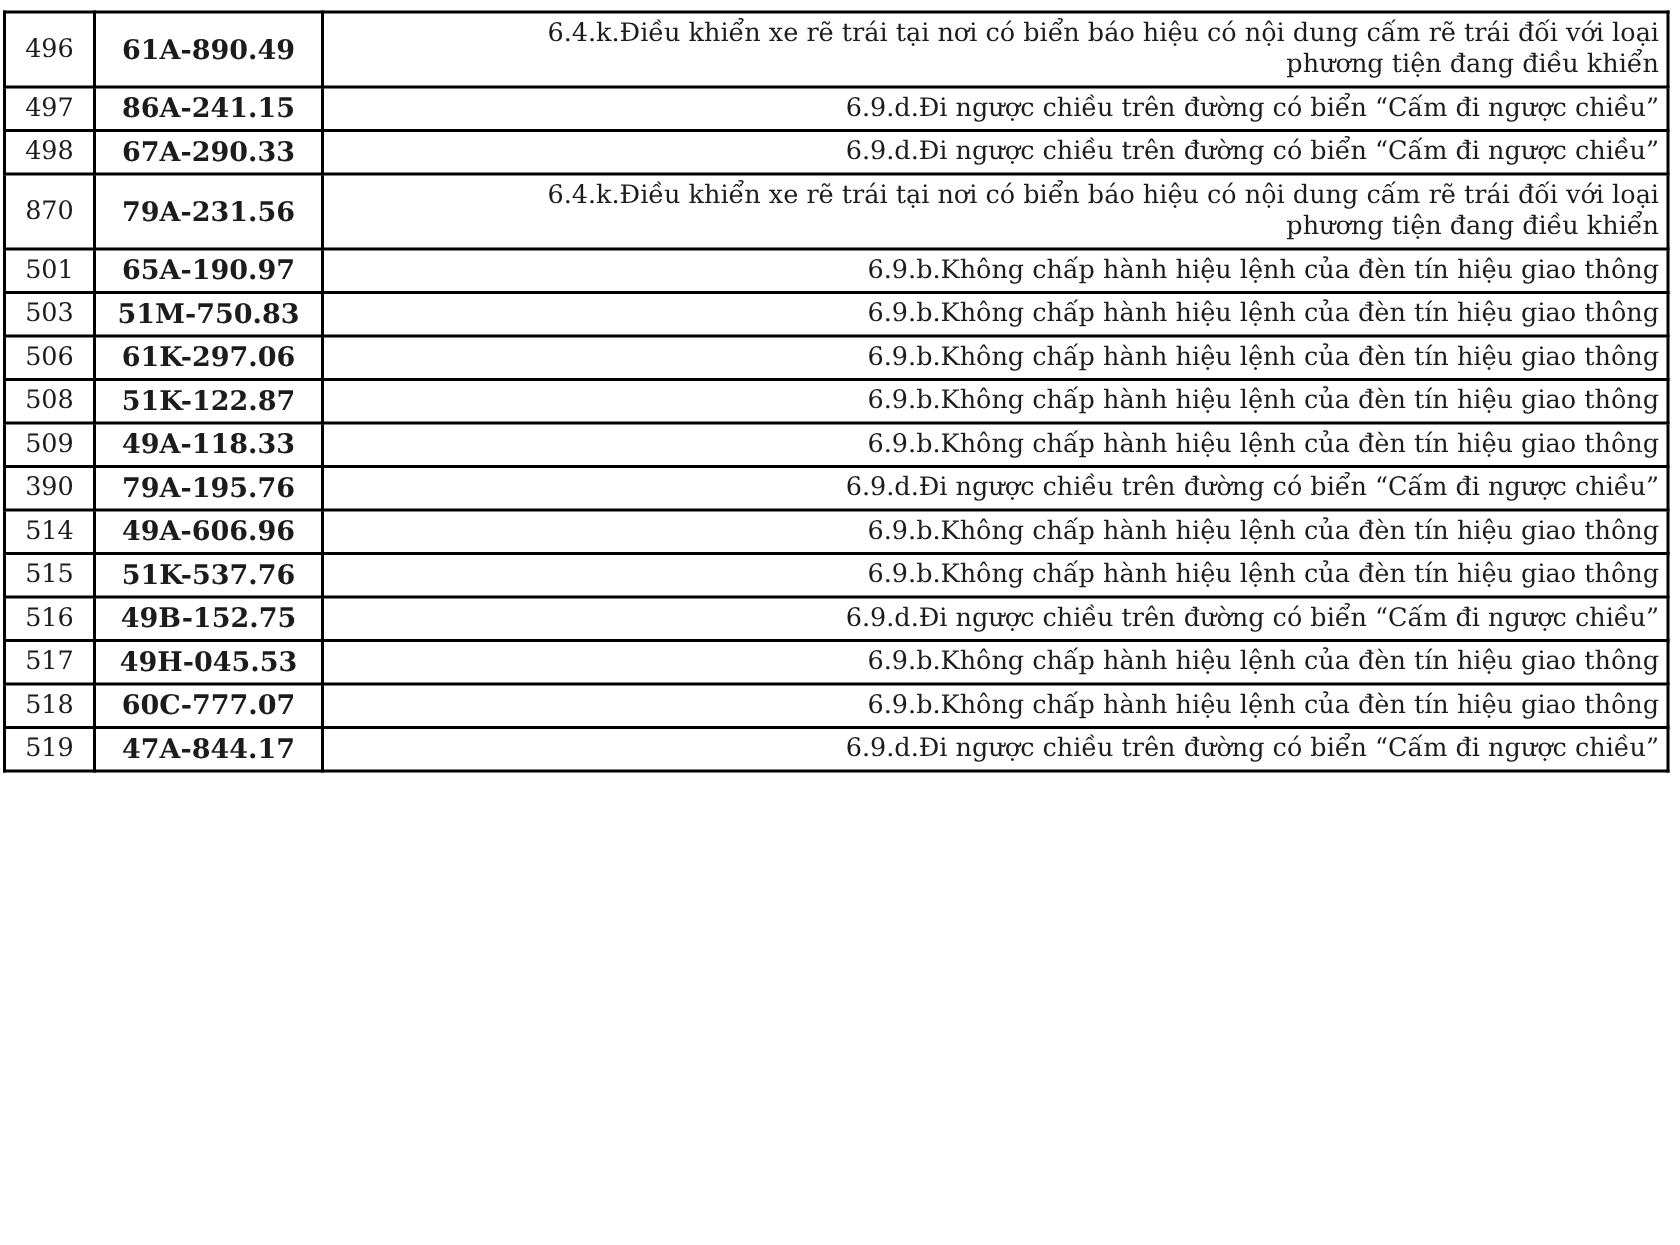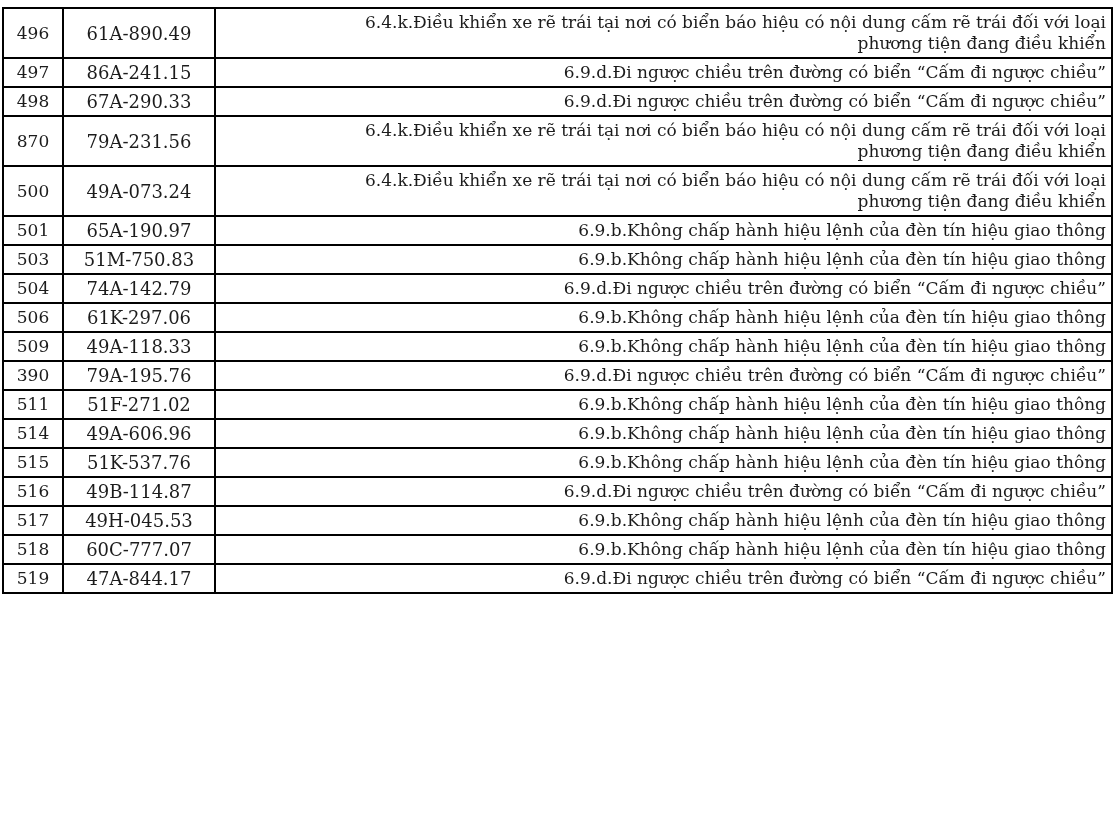--- a/index.html
+++ b/index.html
@@ -33,21 +33,21 @@
   col.c-no    { width: 60px; }
   col.c-plate { width: 152px; }
   td.cell-no {
     text-align: center;
     font-size: 17px;
     line-height: 21px;
     padding: 3px 2px;
   }
   td.cell-plate {
     text-align: center;
-    font-weight: normal;
+    font-weight: bold;
     font-size: 18px;
     line-height: 21px;
     padding: 3px 2px;
   }
   td.cell-desc {
     font-size: 17px;
     line-height: 21px;
     padding: 3px 5px 3px 4px;
     white-space: pre-line;
     text-align: right;
@@ -80,73 +80,62 @@
           <td class="cell-plate">67A-290.33</td>
           <td class="cell-desc">6.9.d.Đi ngược chiều trên đường có biển “Cấm đi ngược chiều”</td>
         </tr>
         <tr>
           <td class="cell-no">870</td>
           <td class="cell-plate">79A-231.56</td>
           <td class="cell-desc">6.4.k.Điều khiển xe rẽ trái tại nơi có biển báo hiệu có nội dung cấm rẽ trái đối với loại
 phương tiện đang điều khiển</td>
         </tr>
         <tr>
-          <td class="cell-no">500</td>
-          <td class="cell-plate">49A-073.24</td>
-          <td class="cell-desc">6.4.k.Điều khiển xe rẽ trái tại nơi có biển báo hiệu có nội dung cấm rẽ trái đối với loại
-phương tiện đang điều khiển</td>
-        </tr>
-        <tr>
           <td class="cell-no">501</td>
           <td class="cell-plate">65A-190.97</td>
           <td class="cell-desc">6.9.b.Không chấp hành hiệu lệnh của đèn tín hiệu giao thông</td>
         </tr>
         <tr>
           <td class="cell-no">503</td>
           <td class="cell-plate">51M-750.83</td>
           <td class="cell-desc">6.9.b.Không chấp hành hiệu lệnh của đèn tín hiệu giao thông</td>
         </tr>
         <tr>
-          <td class="cell-no">504</td>
-          <td class="cell-plate">74A-142.79</td>
-          <td class="cell-desc">6.9.d.Đi ngược chiều trên đường có biển “Cấm đi ngược chiều”</td>
+          <td class="cell-no">506</td>
+          <td class="cell-plate">61K-297.06</td>
+          <td class="cell-desc">6.9.b.Không chấp hành hiệu lệnh của đèn tín hiệu giao thông</td>
         </tr>
         <tr>
-          <td class="cell-no">506</td>
-          <td class="cell-plate">61K-297.06</td>
+          <td class="cell-no">508</td>
+          <td class="cell-plate">51K-122.87</td>
           <td class="cell-desc">6.9.b.Không chấp hành hiệu lệnh của đèn tín hiệu giao thông</td>
         </tr>
         <tr>
           <td class="cell-no">509</td>
           <td class="cell-plate">49A-118.33</td>
           <td class="cell-desc">6.9.b.Không chấp hành hiệu lệnh của đèn tín hiệu giao thông</td>
         </tr>
         <tr>
           <td class="cell-no">390</td>
           <td class="cell-plate">79A-195.76</td>
           <td class="cell-desc">6.9.d.Đi ngược chiều trên đường có biển “Cấm đi ngược chiều”</td>
         </tr>
         <tr>
-          <td class="cell-no">511</td>
-          <td class="cell-plate">51F-271.02</td>
-          <td class="cell-desc">6.9.b.Không chấp hành hiệu lệnh của đèn tín hiệu giao thông</td>
-        </tr>
-        <tr>
           <td class="cell-no">514</td>
           <td class="cell-plate">49A-606.96</td>
           <td class="cell-desc">6.9.b.Không chấp hành hiệu lệnh của đèn tín hiệu giao thông</td>
         </tr>
         <tr>
           <td class="cell-no">515</td>
           <td class="cell-plate">51K-537.76</td>
           <td class="cell-desc">6.9.b.Không chấp hành hiệu lệnh của đèn tín hiệu giao thông</td>
         </tr>
         <tr>
           <td class="cell-no">516</td>
-          <td class="cell-plate">49B-114.87</td>
+          <td class="cell-plate">49B-152.75</td>
           <td class="cell-desc">6.9.d.Đi ngược chiều trên đường có biển “Cấm đi ngược chiều”</td>
         </tr>
         <tr>
           <td class="cell-no">517</td>
           <td class="cell-plate">49H-045.53</td>
           <td class="cell-desc">6.9.b.Không chấp hành hiệu lệnh của đèn tín hiệu giao thông</td>
         </tr>
         <tr>
           <td class="cell-no">518</td>
           <td class="cell-plate">60C-777.07</td>

